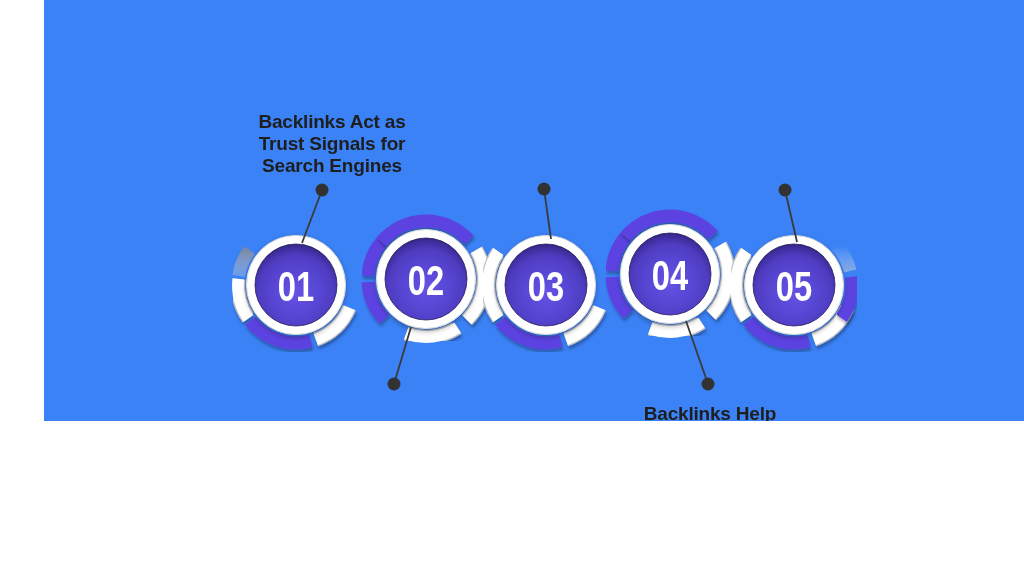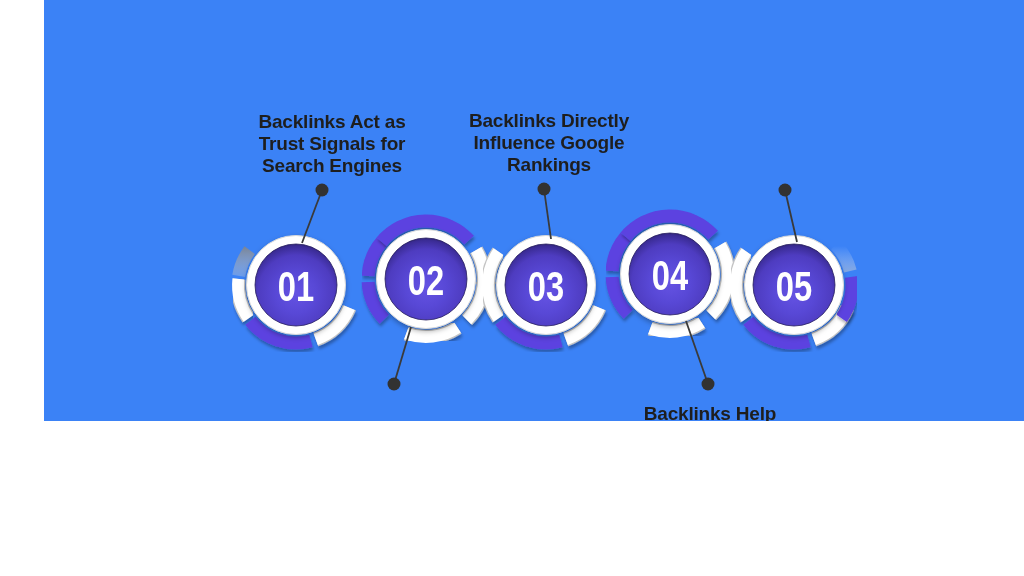--- a/index.html
+++ b/index.html
@@ -30,23 +30,20 @@
   }
 </style>
 </head>
 <body>
 
 <div class="canvas">
 
   <div class="step-label" style="left:288px;top:111px;">Backlinks Act as
 Trust Signals for
 Search Engines</div>
-  <div class="step-label" style="left:505px;top:110px;">Backlinks Directly
-Influence Google
-Rankings</div>
   <div class="step-label" style="left:666px;top:403px;text-decoration:underline;">Backlinks Help
 Search Engines
 Discover Your Pages</div>
 
   <svg class="chain-svg" id="chain-svg" width="1024" height="576" viewBox="0 0 1024 576">
     <defs>
       <filter id="ds" x="-40%" y="-40%" width="180%" height="180%">
         <feDropShadow dx="1" dy="3" stdDeviation="1.6" flood-color="#000000" flood-opacity="0.30"></feDropShadow>
       </filter>
       <filter id="ringShadow" x="-40%" y="-40%" width="180%" height="180%">

